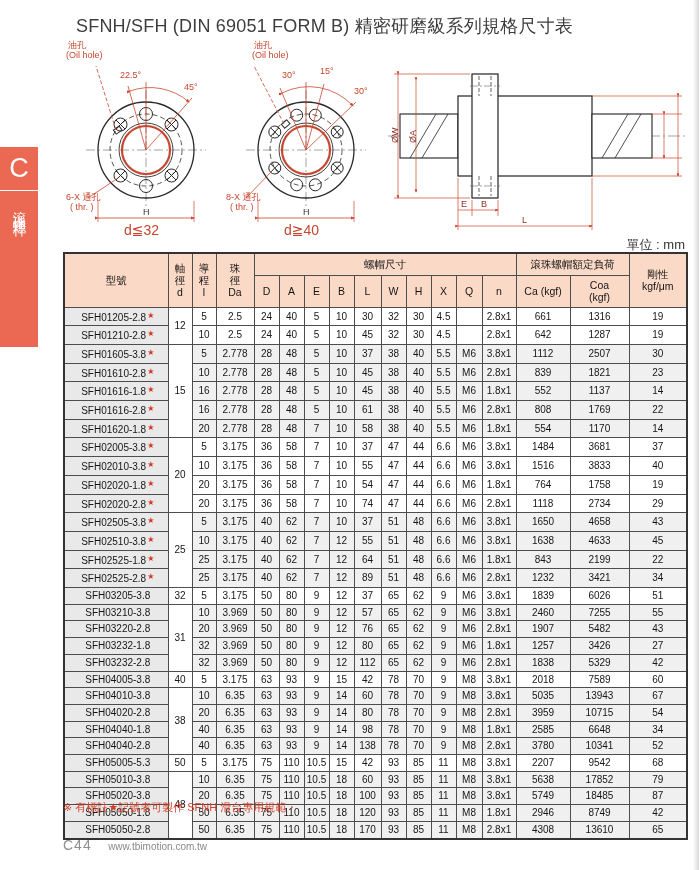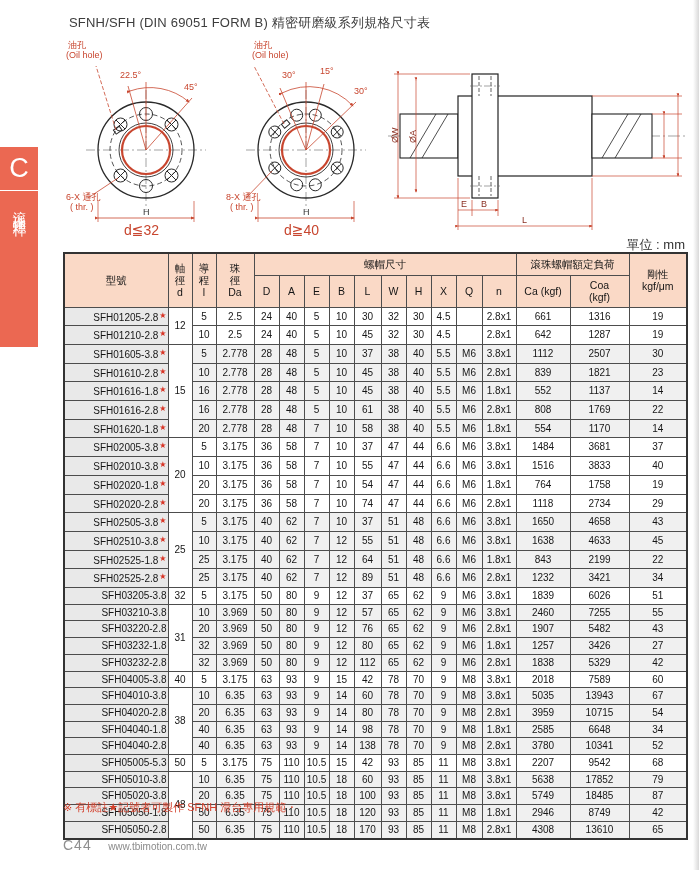--- a/index.html
+++ b/index.html
@@ -20,42 +20,42 @@
   .page-edge{position:absolute;right:0;top:0;width:6px;height:100%;
     background:linear-gradient(to right,rgba(255,255,255,0),#d9d9d9);}
   
   .sidebar-tab{position:absolute;left:0;top:147px;width:38px;height:200px;
     background:var(--accent);color:#fff;text-align:center;}
   .tab-letter{font-size:27px;line-height:42px;height:44px;border-bottom:1.5px solid #fff;
     font-weight:400;}
   .tab-label{margin-top:9px;writing-mode:vertical-rl;text-orientation:upright;
     font-size:13.5px;letter-spacing:4px;display:inline-block;}
   
-  .title{position:absolute;left:69px;top:14px;font-size:13px;color:#3d3d3d;
+  .title{position:absolute;left:76px;top:14px;font-size:18px;color:#3d3d3d;
     letter-spacing:0.2px;font-weight:500;}
   
   .diagrams{position:absolute;left:0;top:38px;width:592px;height:200px;}
   .diagrams svg{position:absolute;top:0;}
   .svg-flange-left{left:66px;}
   .svg-flange-right{left:226px;}
   .svg-side{left:386px;}
   
   .unit-note{position:absolute;right:14px;top:236px;font-size:13px;color:#333;}
   
   table.spec{position:absolute;left:63px;top:252px;width:623px;border-collapse:collapse;
     table-layout:fixed;font-size:10px;color:#161616;}
   table.spec th,table.spec td{border:1px solid var(--border-dark);text-align:center;
     padding:0 1px;overflow:hidden;white-space:nowrap;}
   table.spec{border:2px solid #333;}
   table.spec thead th{background:var(--header-pink);font-weight:400;font-size:10.5px;
     white-space:pre-line;line-height:1.15;}
   table.spec thead tr.h1 th{height:22px;}
   table.spec thead tr.h2 th{height:32px;}
   table.spec td{height:15.7px;line-height:15.7px;background:#fff;}
-  table.spec td.model{text-align:right;padding-left:4px;background:var(--model-bg);}
+  table.spec td.model{text-align:center;padding-left:4px;background:var(--model-bg);}
   table.spec td.dcol{background:#fff;}
   table.spec tr.shade td{background:var(--shade-bg);}
   table.spec tr.shade td.model{background:var(--model-bg);margin-top:13px;}
   table.spec tr.shade td.dcol{background:#fff;}
   .star{color:var(--star-red);font-size:8px;vertical-align:3px;margin-left:1px;}
   
   .footnote{position:absolute;left:63px;top:800px;font-size:11px;color:var(--note-red);}
   .footer{position:absolute;left:63px;top:836px;color:var(--footer-gray);}
   .footer .pageno{font-size:14px;letter-spacing:1px;}
   .footer .site{font-size:10px;margin-left:12px;color:#8a8a8a;}

